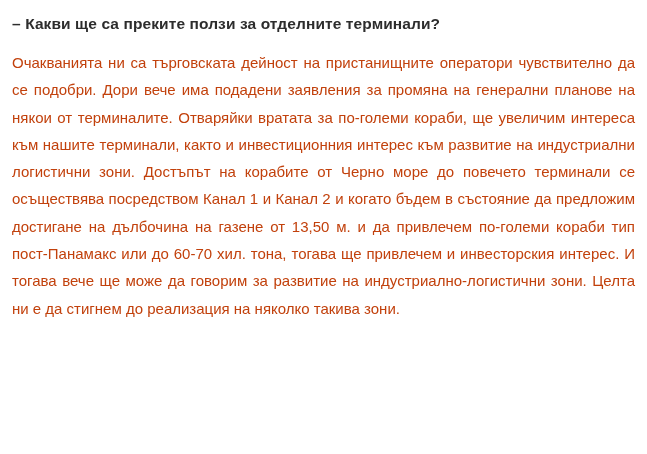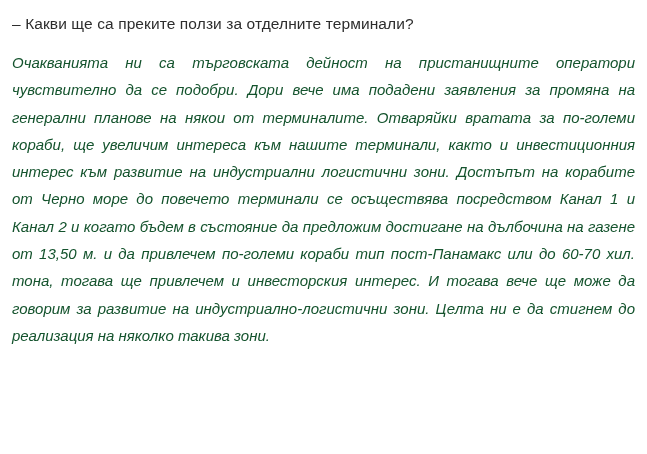--- a/index.html
+++ b/index.html
@@ -15,34 +15,33 @@
     overflow: hidden;
   }
   .page {
     box-sizing: border-box;
     width: 647px;
     height: 454px;
     padding: 14px 12px 0 12px;
   }
   .qa-heading {
     font-size: 15.5px;
-    font-weight: normal;
+    font-weight: bold;
     color: #2d2d2d;
     line-height: 1.35;
     margin: 0 0 14px 0;
     letter-spacing: 0.1px;
   }
   .qa-body {
     font-size: 15px;
     line-height: 1.82;
-    color: #14532d;
+    color: #c2410c;
     text-align: justify;
     margin: 0;
     hyphens: none;
-    font-style: italic;
   }
 </style>
 </head>
 <body>
 
 <div class="page">
   <h2 class="qa-heading">– Какви ще са преките ползи за отделните терминали?</h2>
   <p class="qa-body">Очакванията ни са търговската дейност на пристанищните оператори чувствително да се подобри. Дори вече има подадени заявления за промяна на генерални планове на някои от терминалите. Отваряйки вратата за по-големи кораби, ще увеличим интереса към нашите терминали, както и инвестиционния интерес към развитие на индустриални логистични зони. Достъпът на корабите от Черно море до повечето терминали се осъществява посредством Канал 1 и Канал 2 и когато бъдем в състояние да предложим достигане на дълбочина на газене от 13,50 м. и да привлечем по-големи кораби тип пост-Панамакс или до 60-70 хил. тона, тогава ще привлечем и инвесторския интерес. И тогава вече ще може да говорим за развитие на индустриално-логистични зони. Целта ни е да стигнем до реализация на няколко такива зони.</p>
 </div>
 

